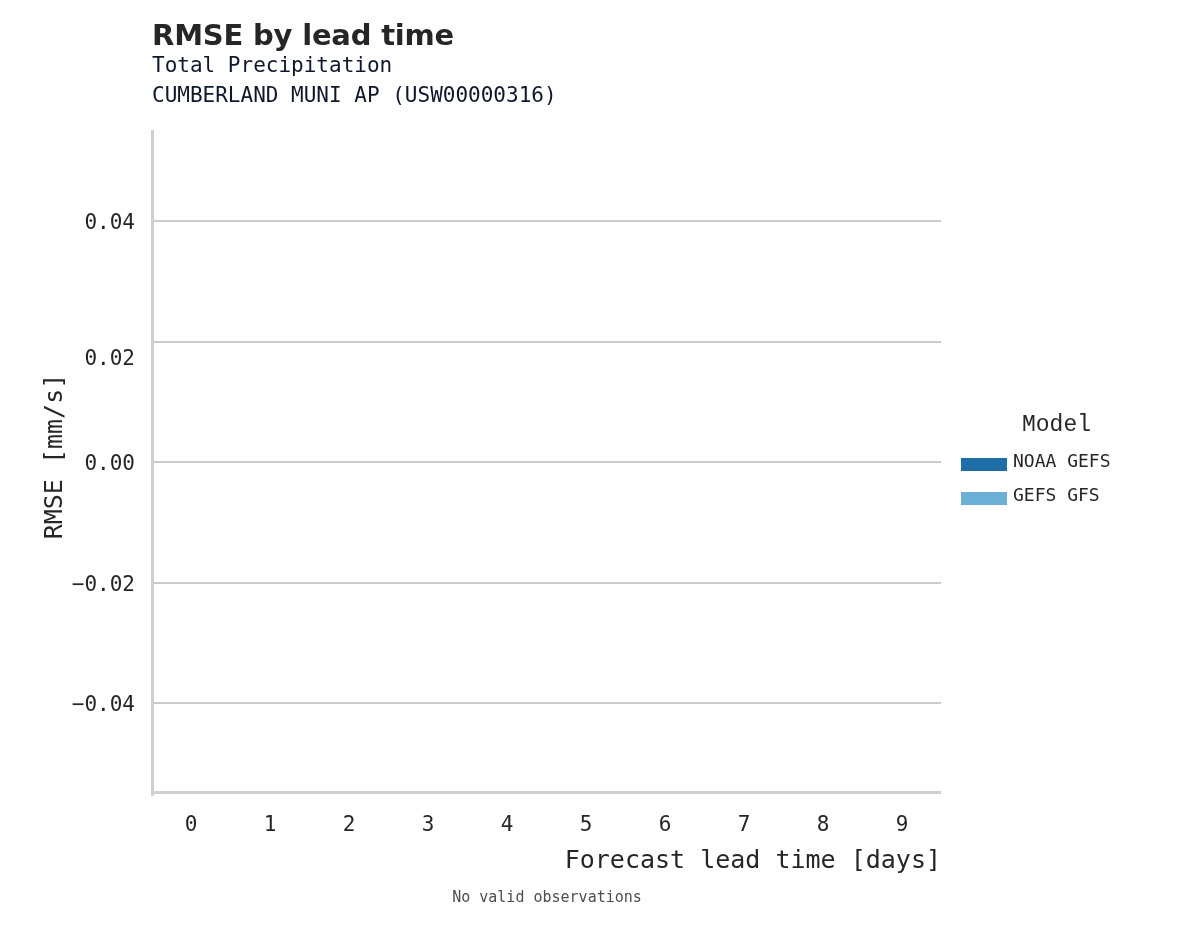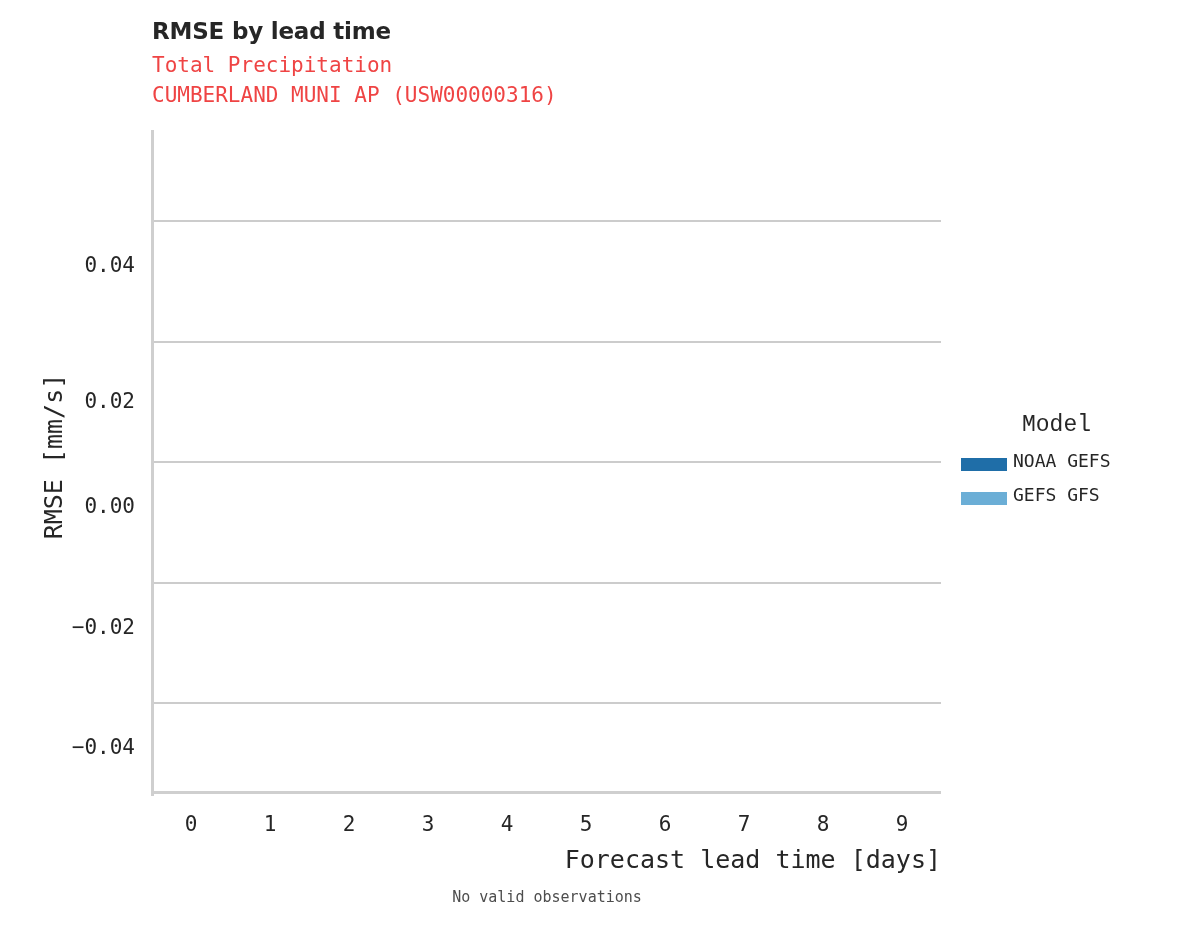--- a/index.html
+++ b/index.html
@@ -16,33 +16,33 @@
     -webkit-font-smoothing: antialiased;
   }
 
   
   #figure-title {
     position: absolute;
     left: 152px;
     top: 18px;
     font-family: "DejaVu Sans", sans-serif;
     font-weight: bold;
-    font-size: 23px;
+    font-size: 29px;
     color: #262626;
     letter-spacing: -0.2px;
     white-space: nowrap;
   }
   #figure-subtitle {
     position: absolute;
     left: 152px;
     top: 50px;
     font-family: "DejaVu Sans Mono", monospace;
     font-size: 21px;
     line-height: 30px;
-    color: #ef4444;
+    color: #0f172a;
     white-space: pre;
   }
 
   
   #plot-area {
     position: absolute;
     left: 151px;
     top: 130px;
     width: 790px;
     height: 663px;
@@ -76,21 +76,20 @@
   .ytick {
     position: absolute;
     right: 1140px;       
     font-family: "DejaVu Sans Mono", monospace;
     font-size: 21px;
     color: #262626;
     white-space: nowrap;
     text-align: right;
     width: 96px;
     left: 39px;
-    margin-top: 43px;
   }
   .xtick {
     position: absolute;
     top: 812px;
     width: 40px;
     margin-left: -20px;
     text-align: center;
     font-family: "DejaVu Sans Mono", monospace;
     font-size: 21px;
     color: #262626;

